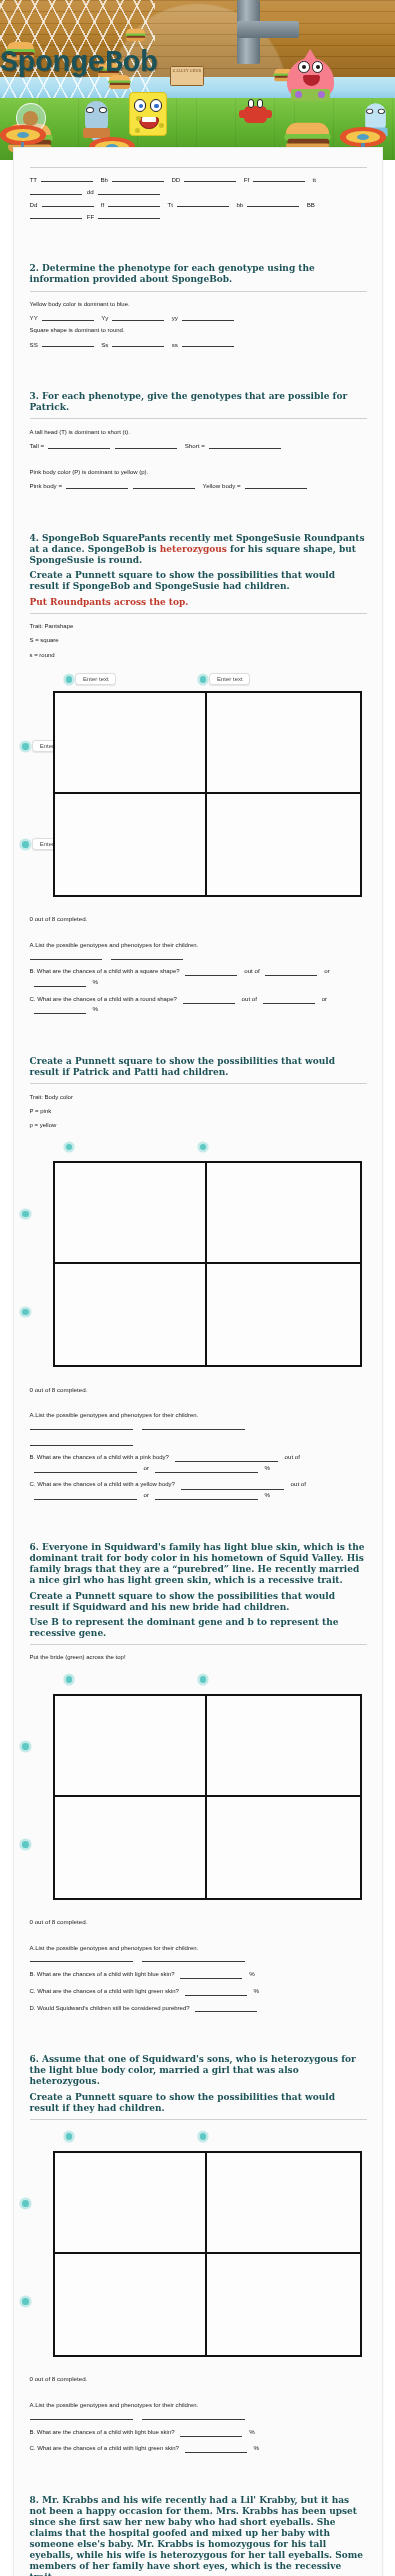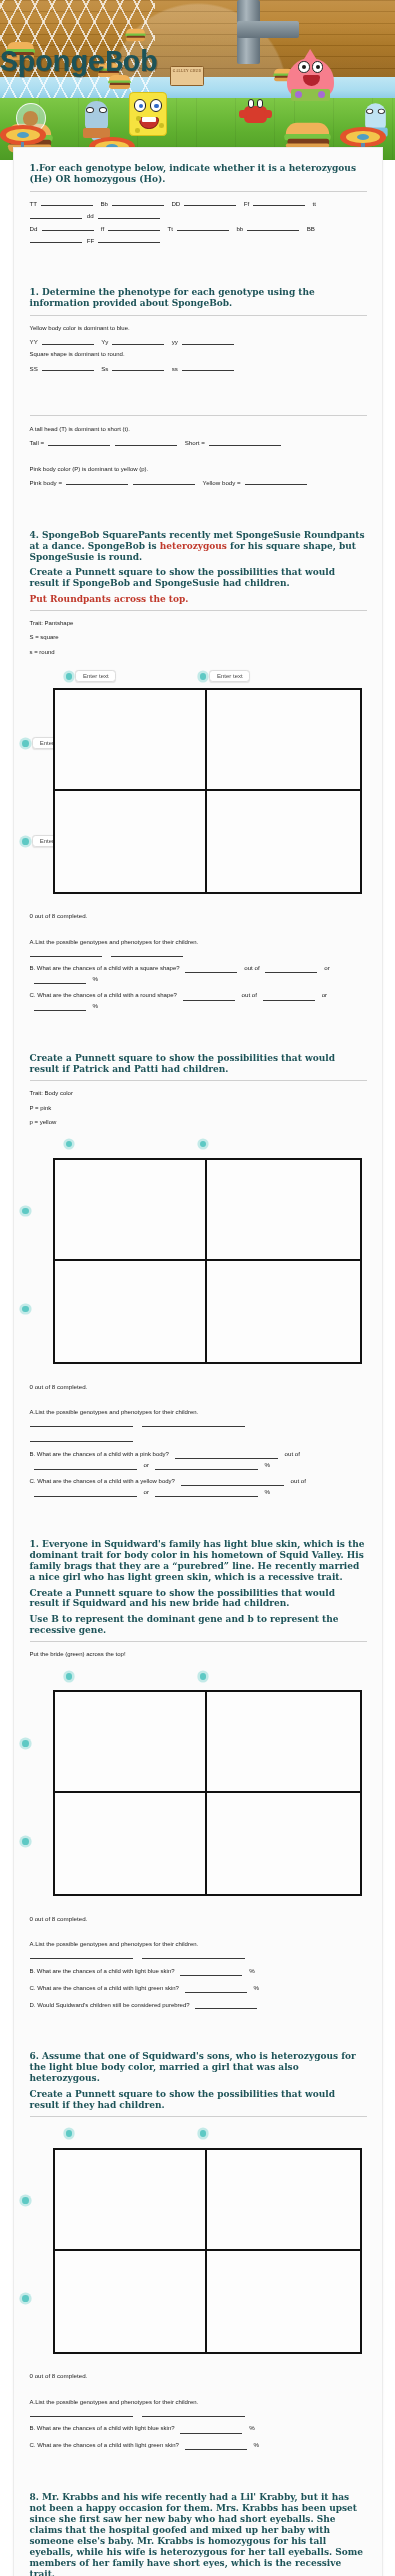--- a/index.html
+++ b/index.html
@@ -352,21 +352,20 @@
   <div class="table-leg" style="left:361px;top:143px"></div>
 
   <div class="hero-title">
     <span>SpongeBob</span>
   </div>
 </div>
 
 <div class="sheet">
 
   <section class="q">
-    <h2 class="q-title">1.For each genotype below, indicate whether it is a heterozygous (He) OR homozygous (Ho).</h2>
     <hr class="rule">
     <div class="gene-row">
       <span class="gitem">
           <span class="lbl">TT</span>
           <span class="blank w100"></span>
         </span>
       <span class="gitem">
           <span class="lbl">Bb</span>
           <span class="blank w100"></span>
         </span>
@@ -415,21 +414,21 @@
           <span class="blank w100" style="margin-left:0"></span>
           <span class="lbl">FF</span>
           <span class="blank w120"></span>
         </span>
     </div>
   </section>
 
   <div class="spacer-lg"></div>
 
   <section class="q">
-    <h2 class="q-title">1. Determine the phenotype for each genotype using the information provided about SpongeBob.</h2>
+    <h2 class="q-title">2. Determine the phenotype for each genotype using the information provided about SpongeBob.</h2>
     <hr class="rule">
     <p class="body-text">Yellow body color is dominant to blue.</p>
     <div class="gene-row">
       <span class="gitem">
           <span class="lbl">YY</span>
           <span class="blank w100"></span>
         </span>
       <span class="gitem">
           <span class="lbl">Yy</span>
           <span class="blank w100"></span>
@@ -452,20 +451,21 @@
       <span class="gitem">
           <span class="lbl">ss</span>
           <span class="blank w100"></span>
         </span>
     </div>
   </section>
 
   <div class="spacer-lg"></div>
 
   <section class="q">
+    <h2 class="q-title">3. For each phenotype, give the genotypes that are possible for Patrick.</h2>
     <hr class="rule">
     <p class="body-text">A tall head (T) is dominant to short (t).</p>
     <div class="gene-row">
       <span class="gitem">
           <span class="lbl">Tall =</span>
           <span class="blank w120"></span>
           <span class="blank w120" style="margin-left:0"></span>
         </span>
       <span class="gitem">
           <span class="lbl">Short =</span>
@@ -638,21 +638,21 @@
       <span class="blank w200"></span>
       <span class="lbl">or</span>
       <span class="blank w200"></span>
       <span class="lbl">%</span>
     </p>
   </section>
 
   <div class="spacer-lg"></div>
 
   <section class="q">
-    <h2 class="q-title">1. Everyone in Squidward's family has light blue skin, which is the dominant trait for body color in his hometown of Squid Valley. His family brags that they are a “purebred” line. He recently married a nice girl who has light green skin, which is a recessive trait.</h2>
+    <h2 class="q-title">6. Everyone in Squidward's family has light blue skin, which is the dominant trait for body color in his hometown of Squid Valley. His family brags that they are a “purebred” line. He recently married a nice girl who has light green skin, which is a recessive trait.</h2>
     <p class="q-sub">Create a Punnett square to show the possibilities that would result if Squidward and his new bride had children.</p>
     <p class="q-sub">Use B to represent the dominant gene and b to represent the recessive gene.</p>
     <hr class="rule">
     <p class="body-text">Put the bride (green) across the top!</p>
 
     <div class="punnett-wrap">
       <div class="etf top-a">
           <span class="dot"></span>
         </div>
       <div class="etf top-b">

